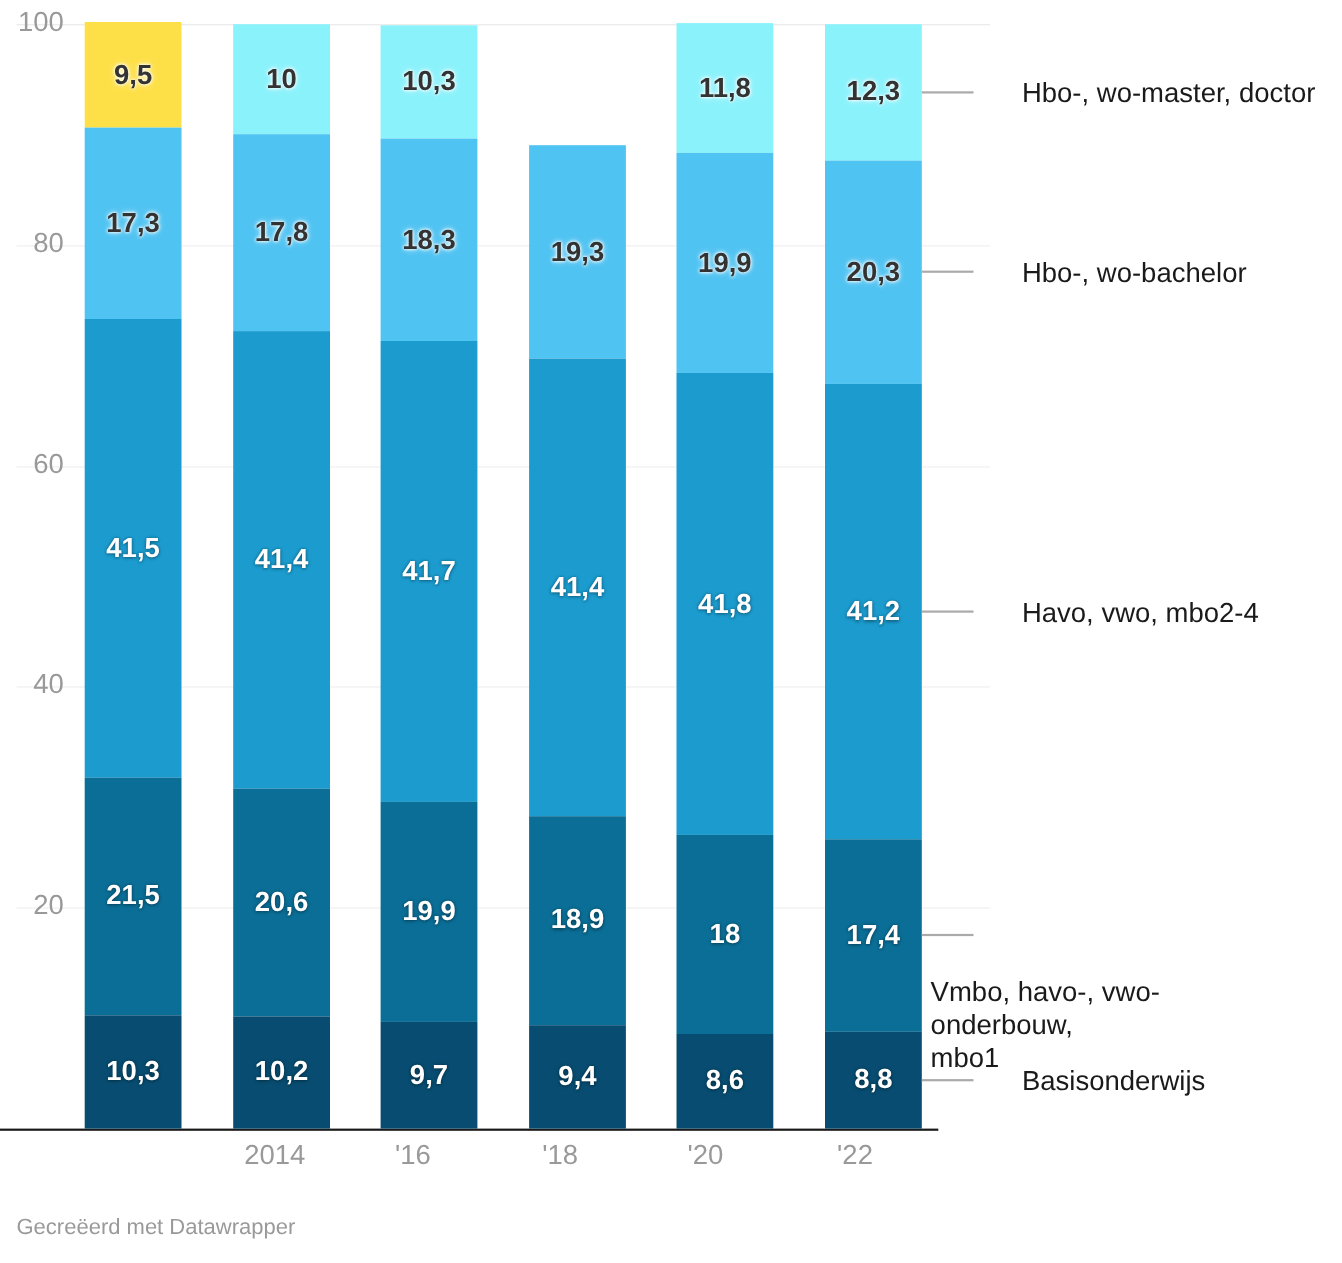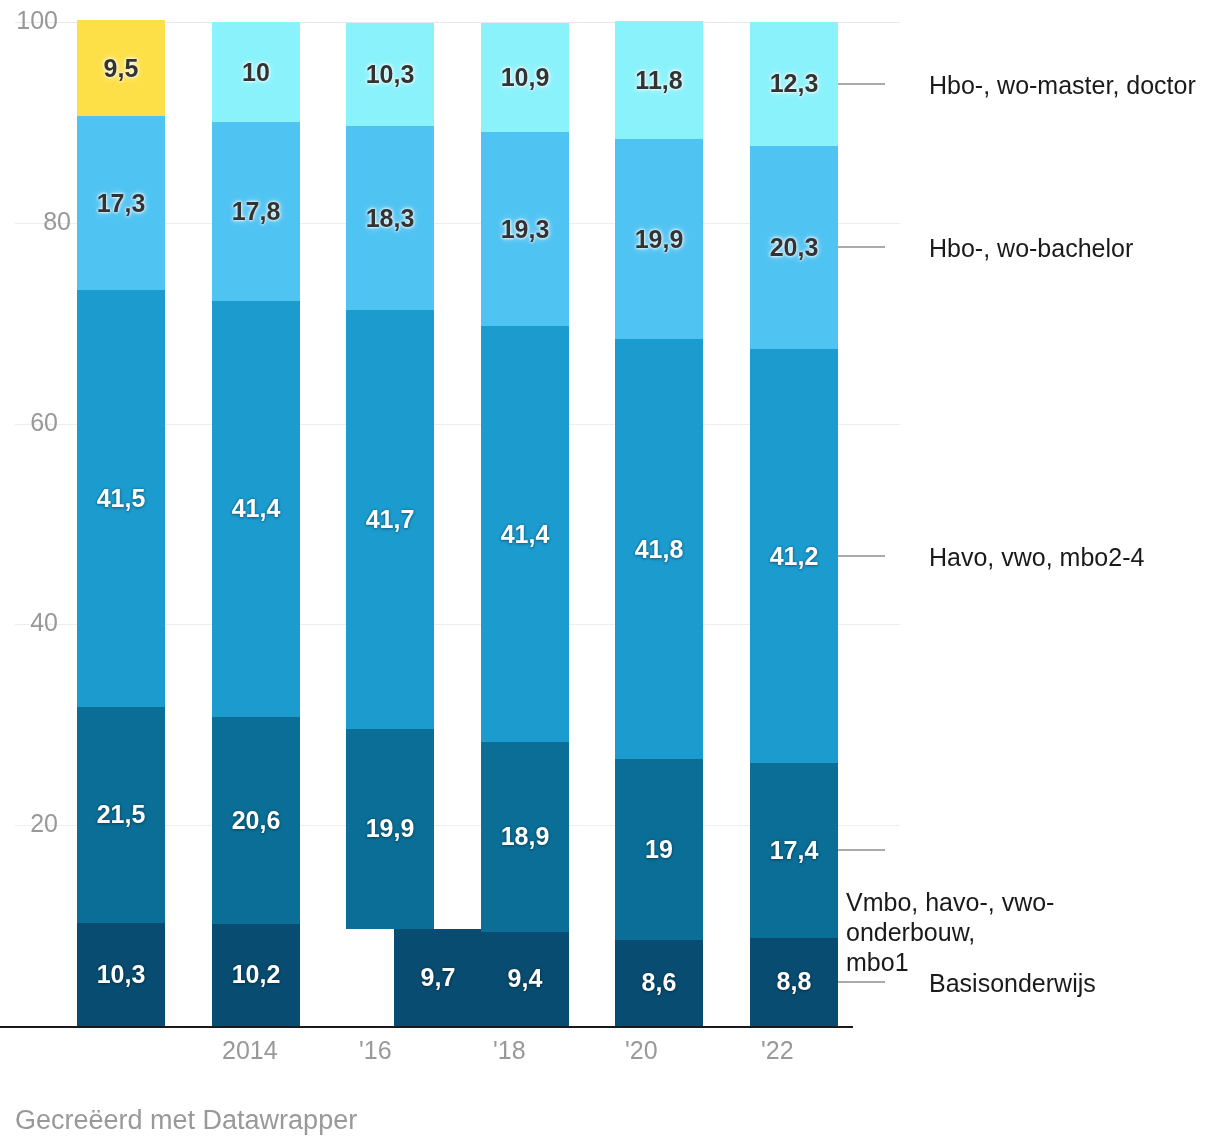--- a/index.html
+++ b/index.html
@@ -121,42 +121,42 @@
     line-height:30px;
     white-space:pre-line;
     max-width:300px;
   }
 
   
   .footer{
     position:absolute;
     left:15px;
     top:1105px;
-    font-size:27px;
+    font-size:20px;
     color:#999999;
   }
 </style>
 </head>
 <body>
 
 <div id="chart-root">
 
   <div id="grid-layer">
       <div class="gridline" style="left: 15px; width: 885px; top: 825.2px;"></div>
       <div class="gridline" style="left: 15px; width: 885px; top: 624.4px;"></div>
       <div class="gridline" style="left: 15px; width: 885px; top: 423.6px;"></div>
       <div class="gridline" style="left: 15px; width: 885px; top: 222.8px;"></div>
       <div class="gridline top" style="left: 15px; width: 885px; top: 22px;"></div>
       <div class="gridline zero" style="top: 1026px;"></div>
     </div>
   <div id="ylabels-layer">
       <div class="ytick" style="position: absolute; left: 0px; width: 58px; top: 825.2px;">20</div>
       <div class="ytick" style="position: absolute; left: 0px; width: 58px; top: 624.4px;">40</div>
       <div class="ytick" style="position: absolute; left: 0px; width: 58px; top: 423.6px;">60</div>
-      <div class="ytick" style="position: absolute; left: 0px; width: 58px; top: 222.8px; margin-left: 13px;">80</div>
+      <div class="ytick" style="position: absolute; left: 0px; width: 58px; top: 222.8px;">80</div>
       <div class="ytick" style="position: absolute; left: 0px; width: 58px; top: 22px;">100</div>
     </div>
 
   <div class="plot" id="plot">
       <div class="bar" style="left: 0px;">
         <div class="seg" style="height: 96px; background: #fde047;">
           <span class="seg-label dark">9,5</span>
         </div>
         <div class="seg" style="height: 173.692px; background: rgb(79, 195, 242);">
           <span class="seg-label dark">17,3</span>
@@ -194,28 +194,25 @@
         </div>
         <div class="seg" style="height: 183.732px; background: rgb(79, 195, 242);">
           <span class="seg-label dark">18,3</span>
         </div>
         <div class="seg" style="height: 418.668px; background: rgb(27, 155, 206);">
           <span class="seg-label light">41,7</span>
         </div>
         <div class="seg" style="height: 199.796px; background: rgb(11, 110, 150);">
           <span class="seg-label light">19,9</span>
         </div>
-        <div class="seg" style="height: 97.388px; background: rgb(8, 77, 113); margin-left: 48px;">
+        <div class="seg" style="height: 97.388px; background: rgb(8, 77, 113);">
           <span class="seg-label light">9,7</span>
         </div>
       </div>
       <div class="bar" style="left: 404px;">
-        <div class="seg" style="height: 109.436px; background: rgb(138, 242, 251);">
-          <span class="seg-label dark">10,9</span>
-        </div>
         <div class="seg" style="height: 193.772px; background: rgb(79, 195, 242);">
           <span class="seg-label dark">19,3</span>
         </div>
         <div class="seg" style="height: 415.656px; background: rgb(27, 155, 206);">
           <span class="seg-label light">41,4</span>
         </div>
         <div class="seg" style="height: 189.756px; background: rgb(11, 110, 150);">
           <span class="seg-label light">18,9</span>
         </div>
         <div class="seg" style="height: 94.376px; background: rgb(8, 77, 113);">
@@ -226,21 +223,21 @@
         <div class="seg" style="height: 118.472px; background: rgb(138, 242, 251);">
           <span class="seg-label dark">11,8</span>
         </div>
         <div class="seg" style="height: 199.796px; background: rgb(79, 195, 242);">
           <span class="seg-label dark">19,9</span>
         </div>
         <div class="seg" style="height: 419.672px; background: rgb(27, 155, 206);">
           <span class="seg-label light">41,8</span>
         </div>
         <div class="seg" style="height: 180.72px; background: rgb(11, 110, 150);">
-          <span class="seg-label light">19</span>
+          <span class="seg-label light">18</span>
         </div>
         <div class="seg" style="height: 86.344px; background: rgb(8, 77, 113);">
           <span class="seg-label light">8,6</span>
         </div>
       </div>
       <div class="bar" style="left: 673px;">
         <div class="seg" style="height: 123.492px; background: rgb(138, 242, 251);">
           <span class="seg-label dark">12,3</span>
         </div>
         <div class="seg" style="height: 203.812px; background: rgb(79, 195, 242);">

